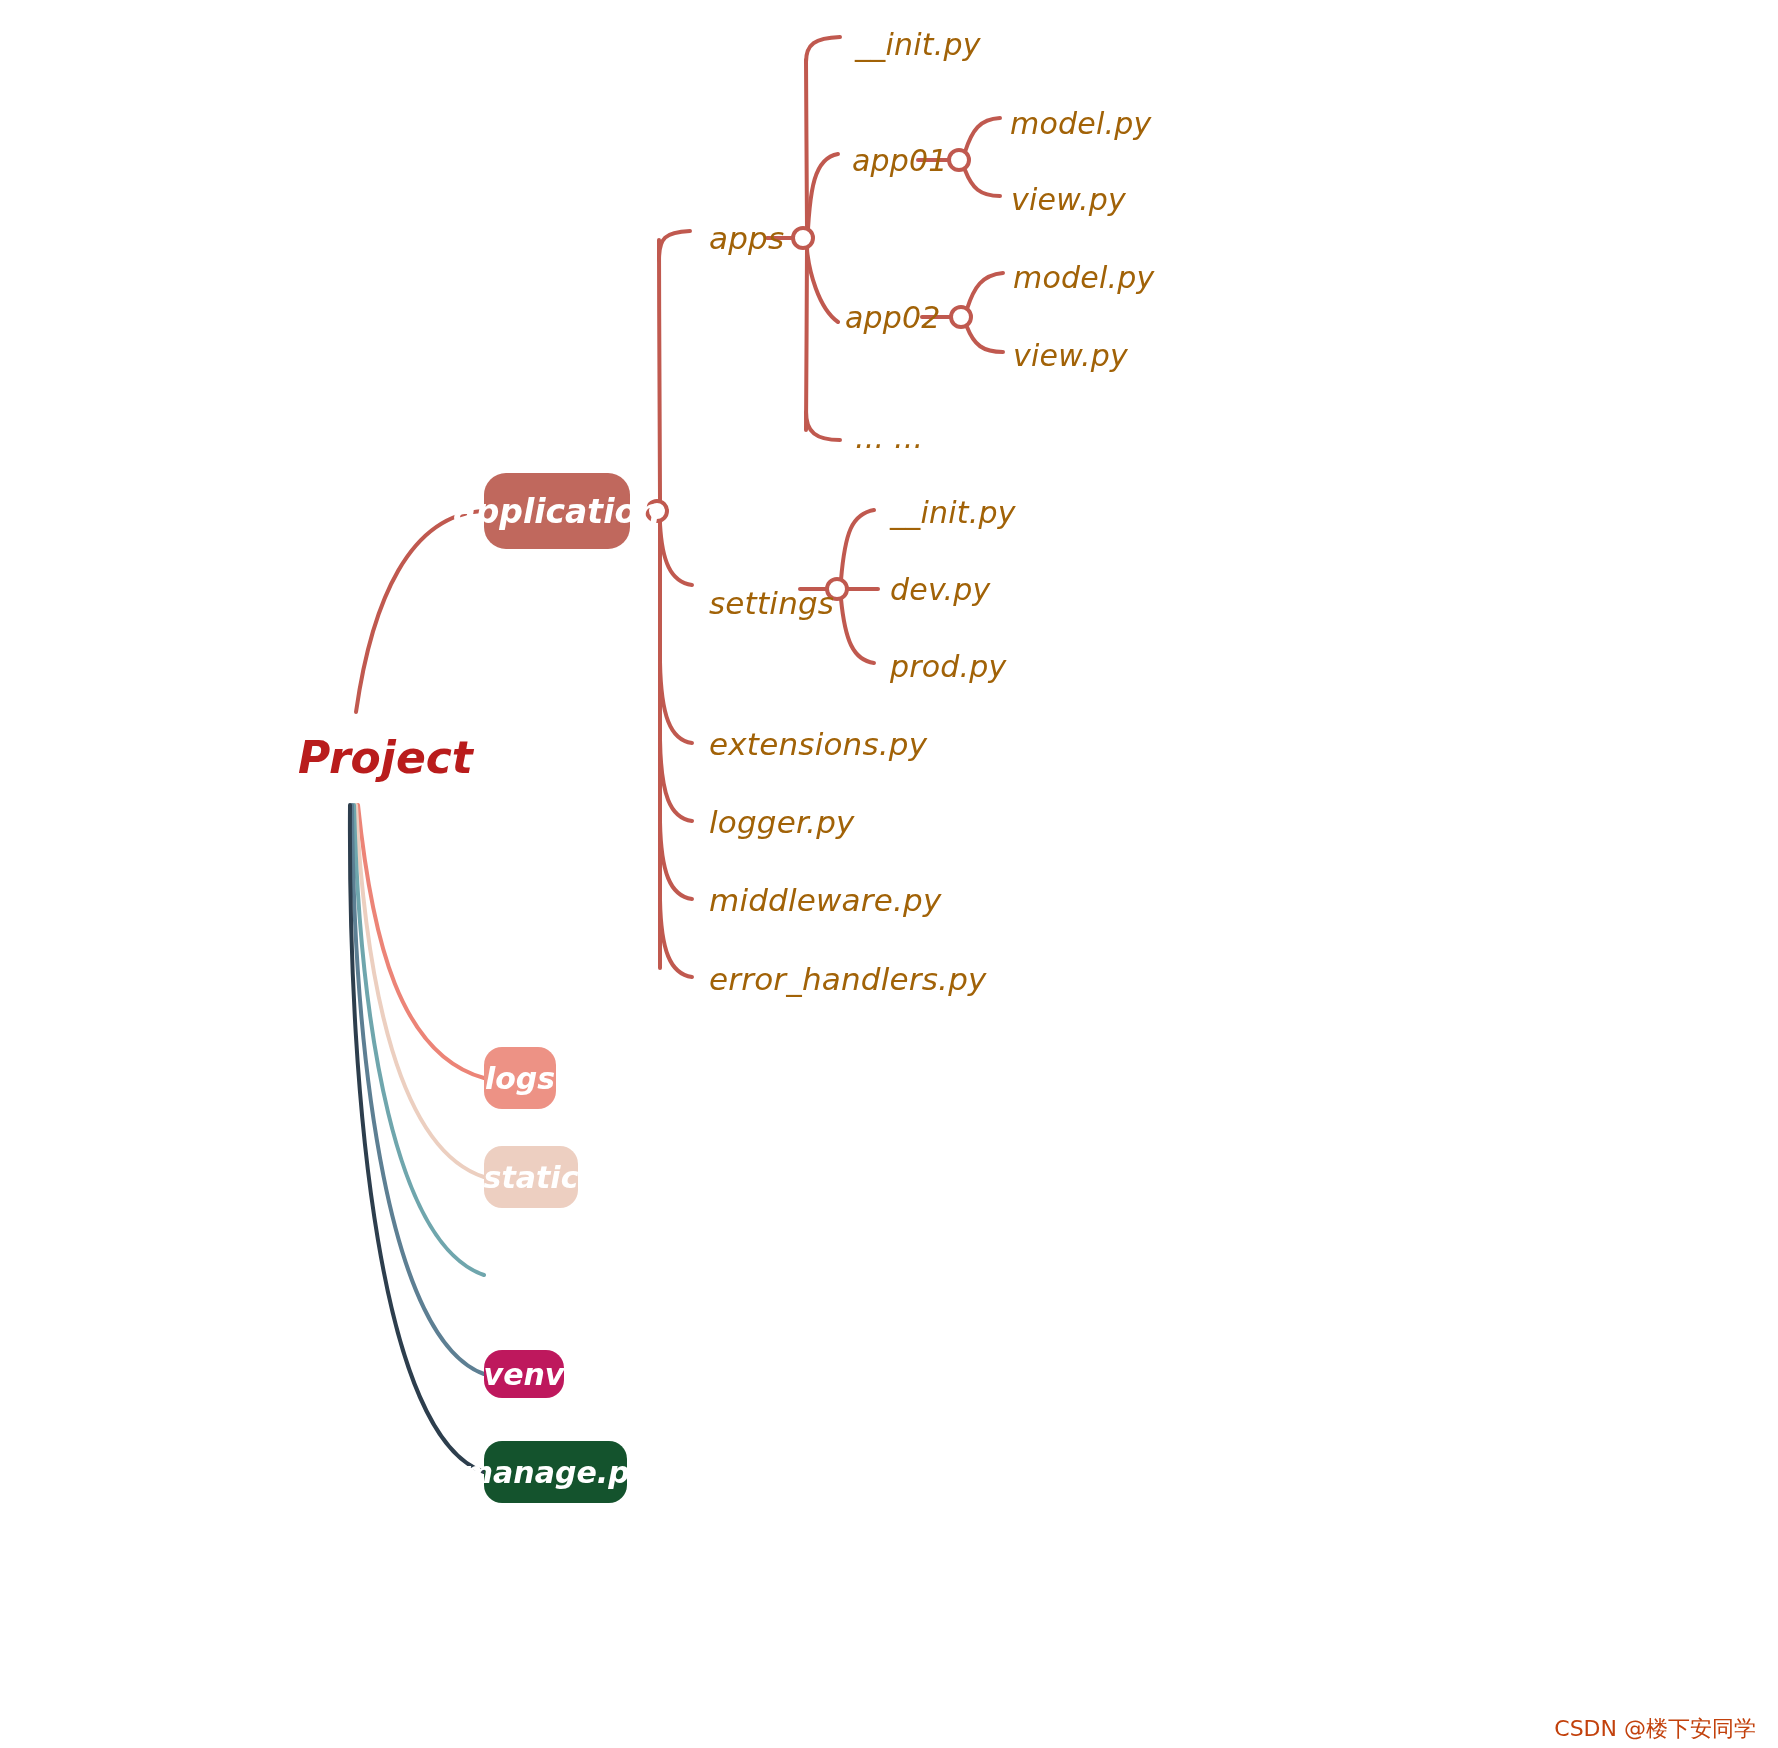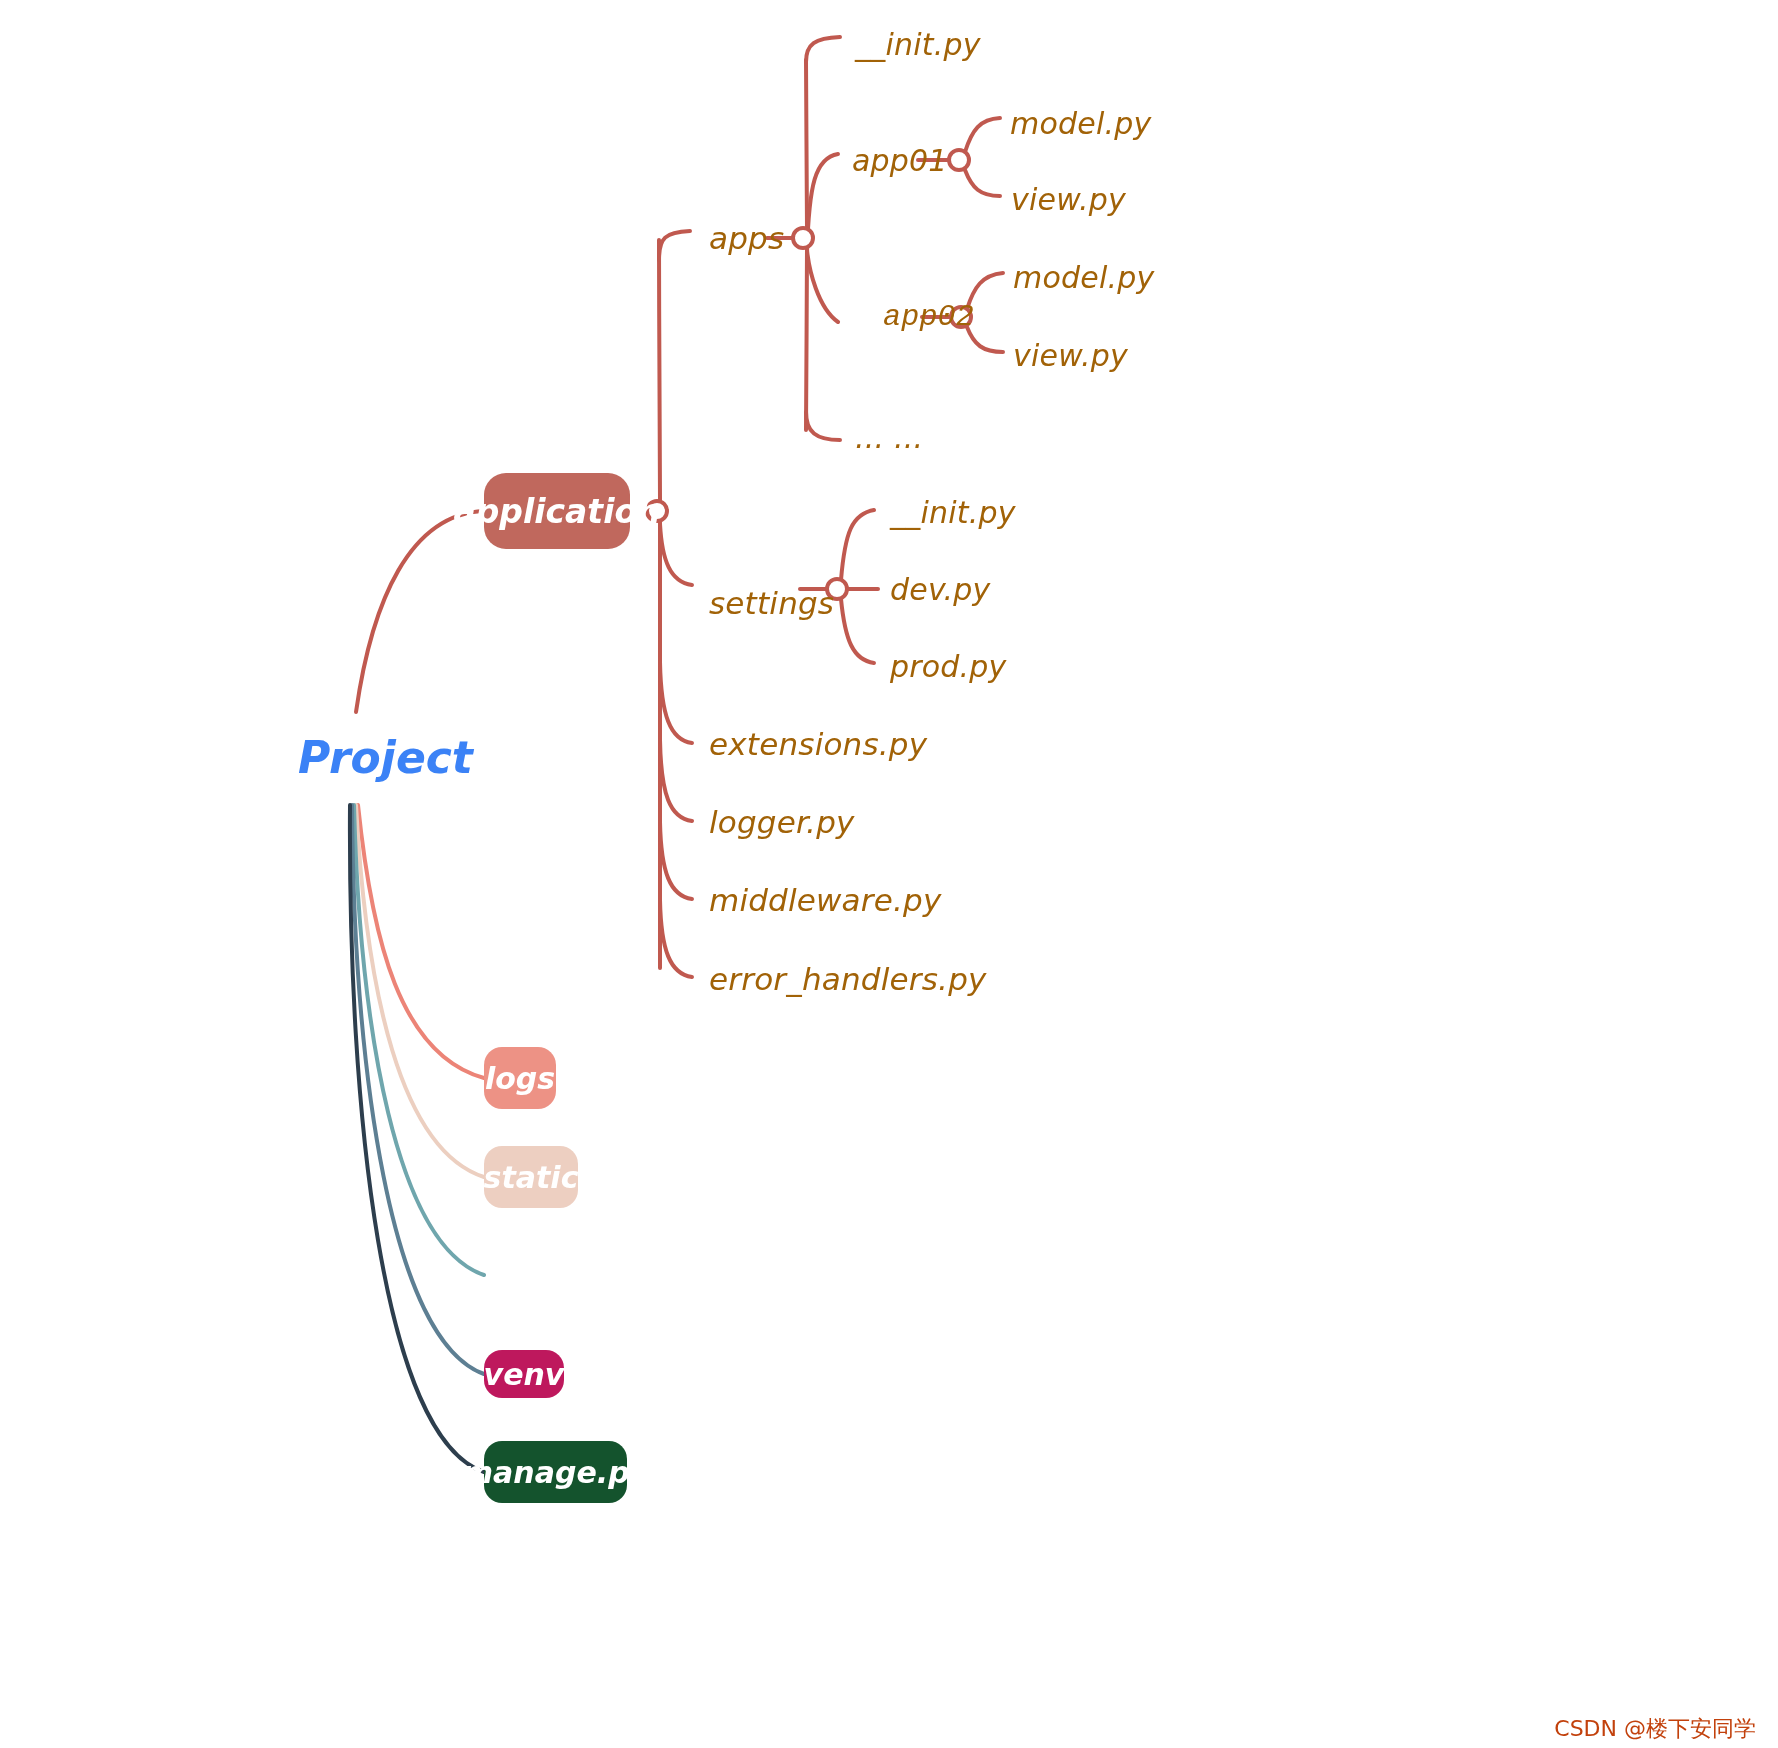--- a/index.html
+++ b/index.html
@@ -17,21 +17,21 @@
     white-space:nowrap;
     letter-spacing:.2px;
     transform:translateY(-50%);
   }
   .lvl-leaf{font-size:30px;}
   .lvl-mid{font-size:31px;}
   .root-label{
     position:absolute;
     font-family:"DejaVu Sans","Liberation Sans",sans-serif;
     font-style:italic;font-weight:600;
-    font-size:44px;color:#3b82f6;white-space:nowrap;
+    font-size:44px;color:#b91c1c;white-space:nowrap;
     transform:translateY(-50%);
   }
   .box{
     position:absolute;
     display:flex;align-items:center;justify-content:center;
     border-radius:18px;
     color:#ffffff;
     font-family:"DejaVu Sans","Liberation Sans",sans-serif;
     font-style:italic;font-weight:600;
     font-size:30px;
@@ -112,21 +112,21 @@
     </g>
   </svg>
 
   <div class="root-label" style="left:298px; top:757px;">Project</div>
 
   <div class="node-label lvl-mid" style="left:709px;  top:238px;">apps</div>
   <div class="node-label lvl-leaf" style="left:855px;  top:44px;">__init.py</div>
   <div class="node-label lvl-leaf" style="left:852px;  top:160px;">app01</div>
   <div class="node-label lvl-leaf" style="left:1010px; top:123px;">model.py</div>
   <div class="node-label lvl-leaf" style="left:1011px; top:199px;">view.py</div>
-  <div class="node-label lvl-leaf" style="left:883px;  top:317px;font-family:Liberation Mono, monospace;">app02</div>
+  <div class="node-label lvl-leaf" style="left:845px;  top:317px;">app02</div>
   <div class="node-label lvl-leaf" style="left:1013px; top:277px;">model.py</div>
   <div class="node-label lvl-leaf" style="left:1013px; top:355px;">view.py</div>
   <div class="node-label lvl-leaf" style="left:855px;  top:437px;">... ...</div>
   <div class="node-label lvl-mid" style="left:709px;  top:603px;">settings</div>
   <div class="node-label lvl-leaf" style="left:890px;  top:512px;">__init.py</div>
   <div class="node-label lvl-leaf" style="left:890px;  top:589px;">dev.py</div>
   <div class="node-label lvl-leaf" style="left:890px;  top:666px;">prod.py</div>
   <div class="node-label lvl-mid" style="left:709px;  top:744px;">extensions.py</div>
   <div class="node-label lvl-mid" style="left:709px;  top:822px;">logger.py</div>
   <div class="node-label lvl-mid" style="left:709px;  top:900px;">middleware.py</div>

